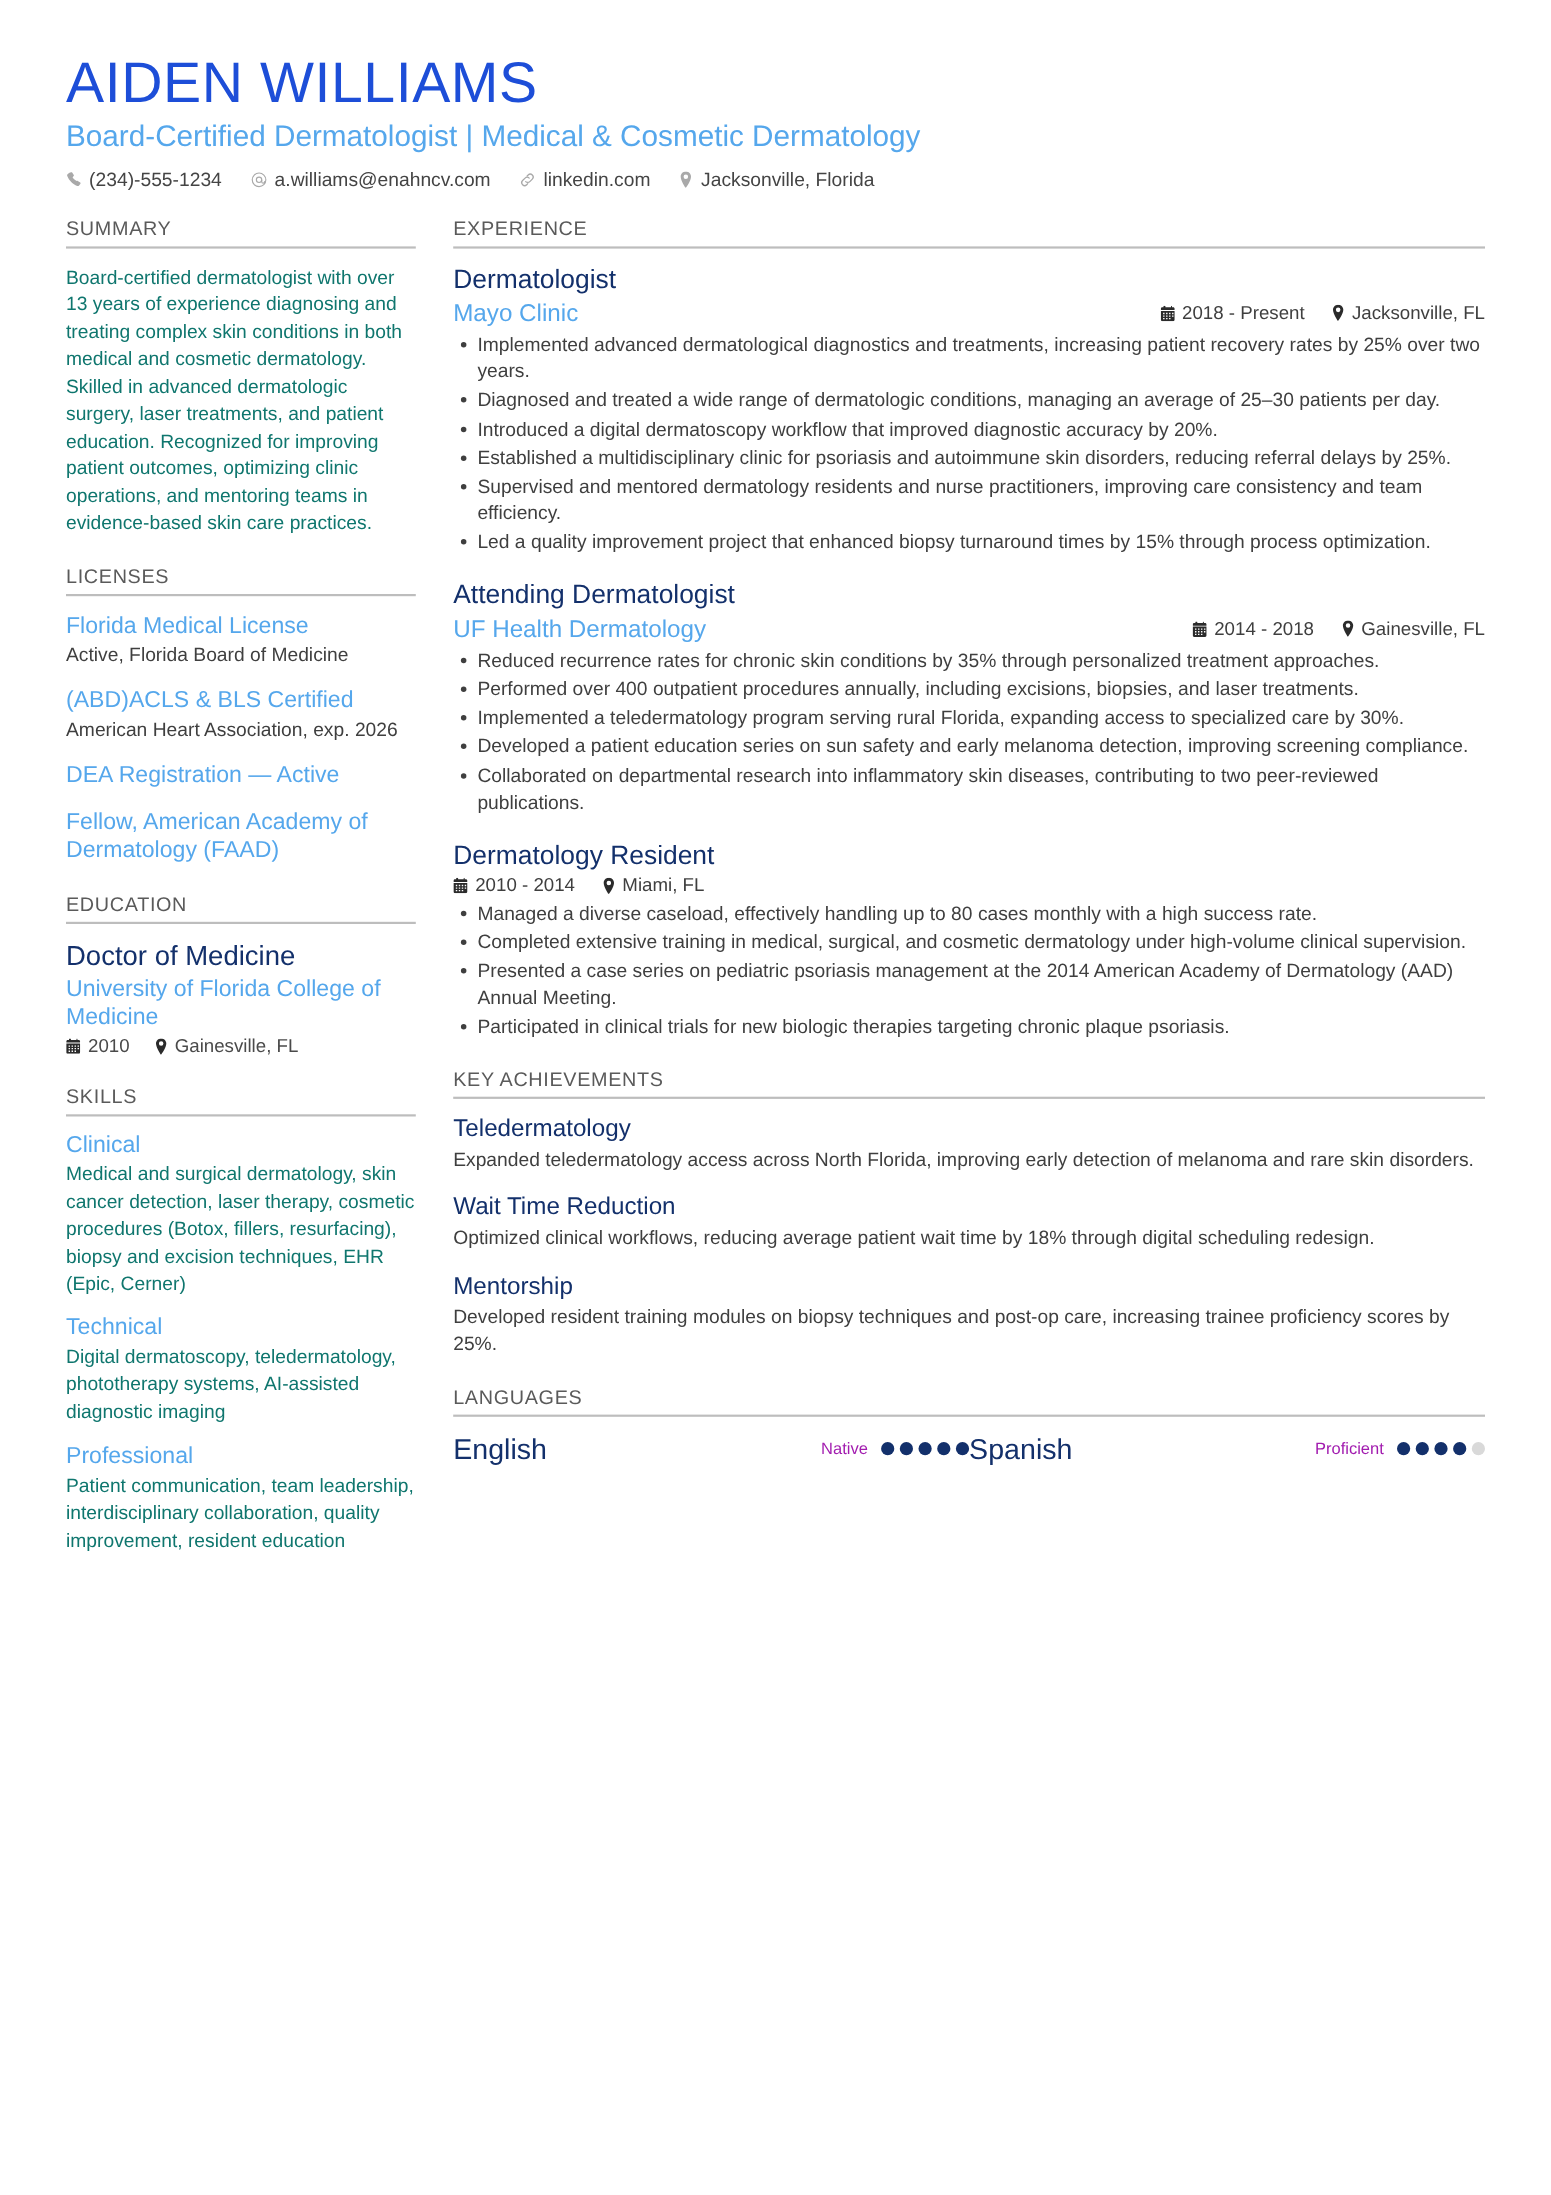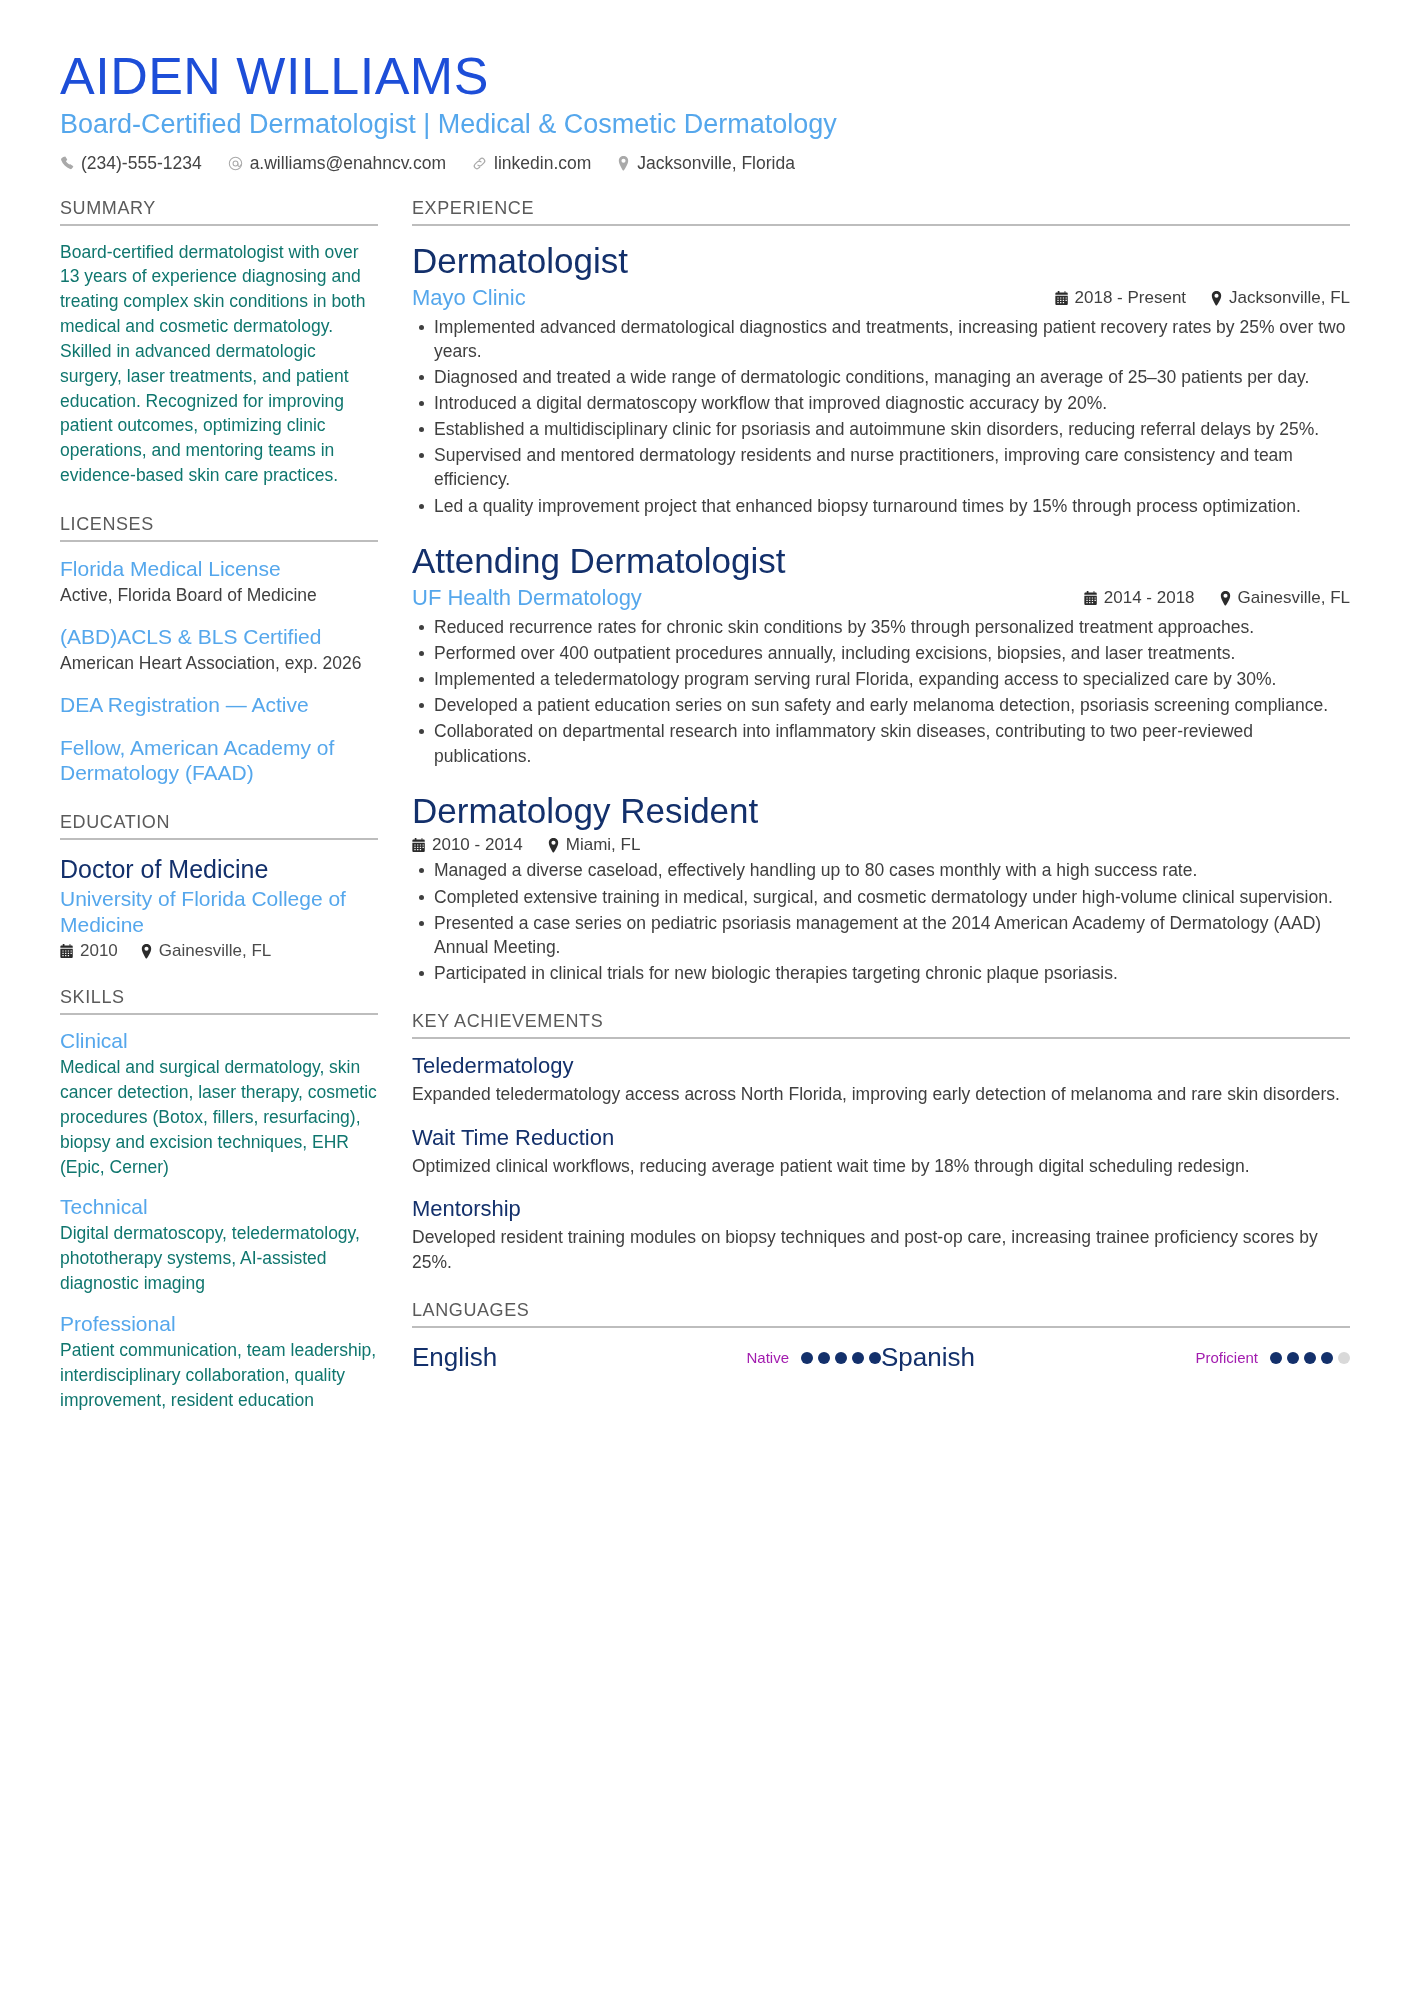--- a/index.html
+++ b/index.html
@@ -99,21 +99,21 @@
     font-family: "Liberation Sans Narrow", "Liberation Sans", sans-serif;
     font-size: 21px;
     color: #55a7ec;
     margin-bottom: 2px;
   }
 
   
   .job { margin-bottom: 22px; }
   .job-title {
     font-family: "Liberation Sans Narrow", "Liberation Sans", sans-serif;
-    font-size: 35px;
+    font-size: 24px;
     color: #13306b;
     line-height: 1.22;
     margin-bottom: 3px;
   }
   .job-line {
     display: flex;
     align-items: baseline;
     justify-content: space-between;
     gap: 16px;
     margin-bottom: 3px;
@@ -346,21 +346,21 @@
                     </svg>
                   </span>
                   <span>Gainesville, FL</span>
                 </span>
               </div>
             </div>
             <ul class="bullets">
               <li>Reduced recurrence rates for chronic skin conditions by 35% through personalized treatment approaches.</li>
               <li>Performed over 400 outpatient procedures annually, including excisions, biopsies, and laser treatments.</li>
               <li>Implemented a teledermatology program serving rural Florida, expanding access to specialized care by 30%.</li>
-              <li>Developed a patient education series on sun safety and early melanoma detection, psoriasis screening compliance.</li>
+              <li>Developed a patient education series on sun safety and early melanoma detection, improving screening compliance.</li>
               <li>Collaborated on departmental research into inflammatory skin diseases, contributing to two peer-reviewed publications.</li>
             </ul>
           </div>
           <div class="job">
             <div class="job-title">Dermatology Resident</div>
             <div class="job-line">
               <div class="job-meta">
                 <span class="meta-item">
                   <span class="ico">
                     <svg width="14" height="14" viewBox="0 0 16 16" fill="currentColor">

